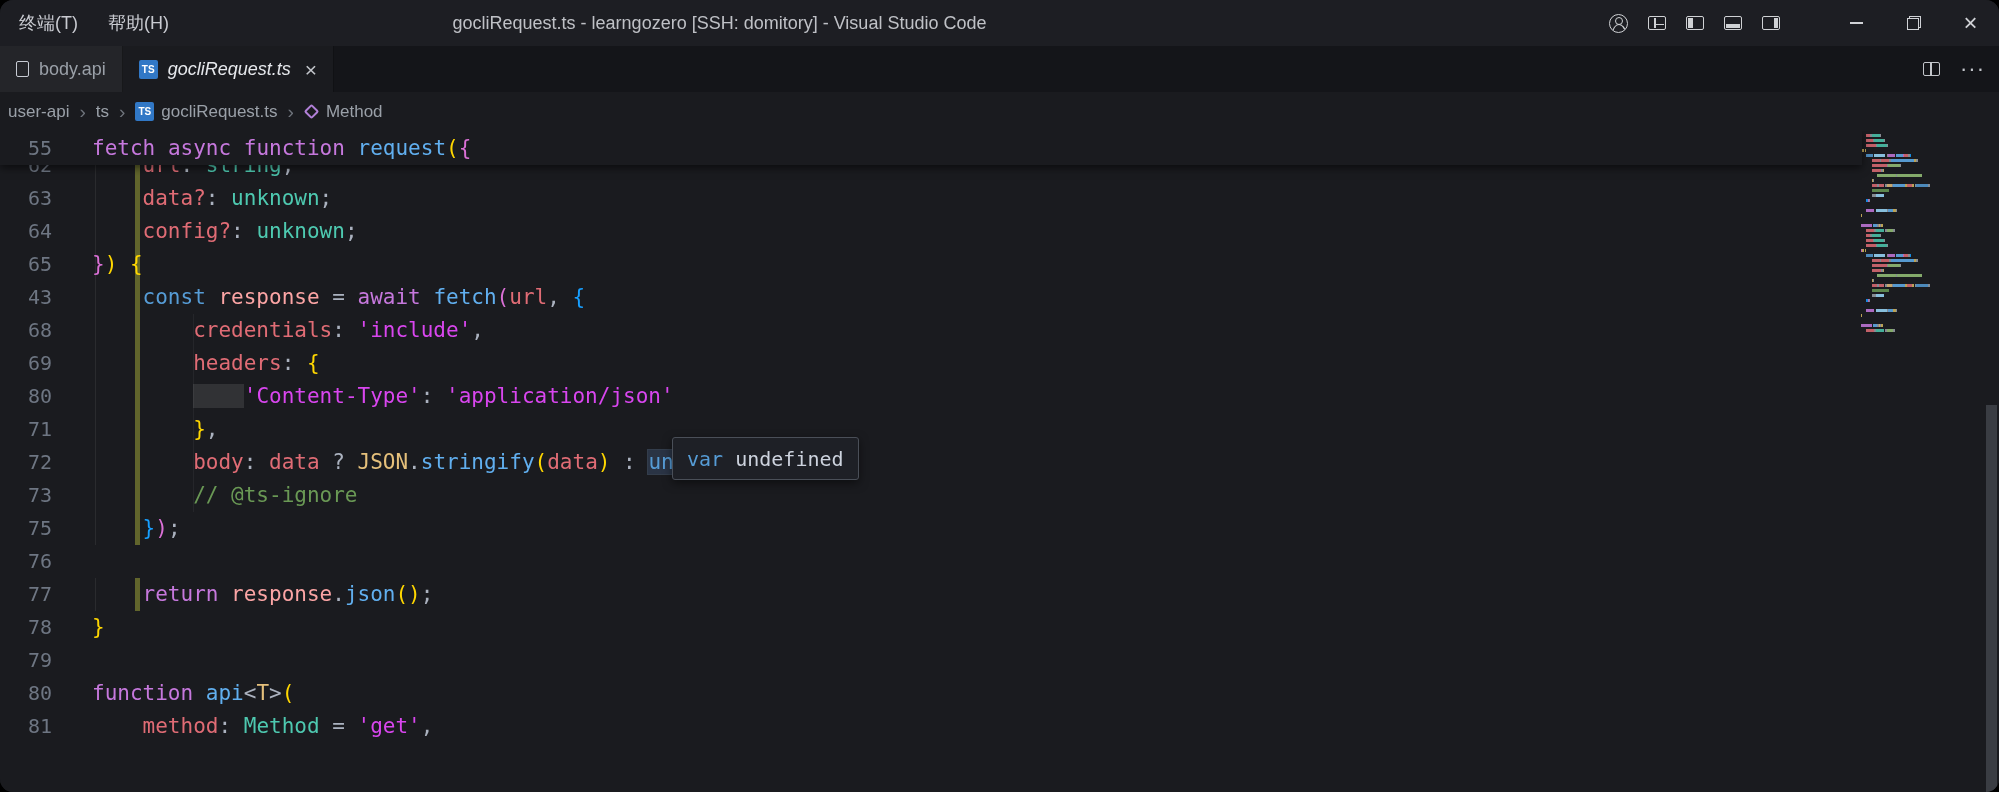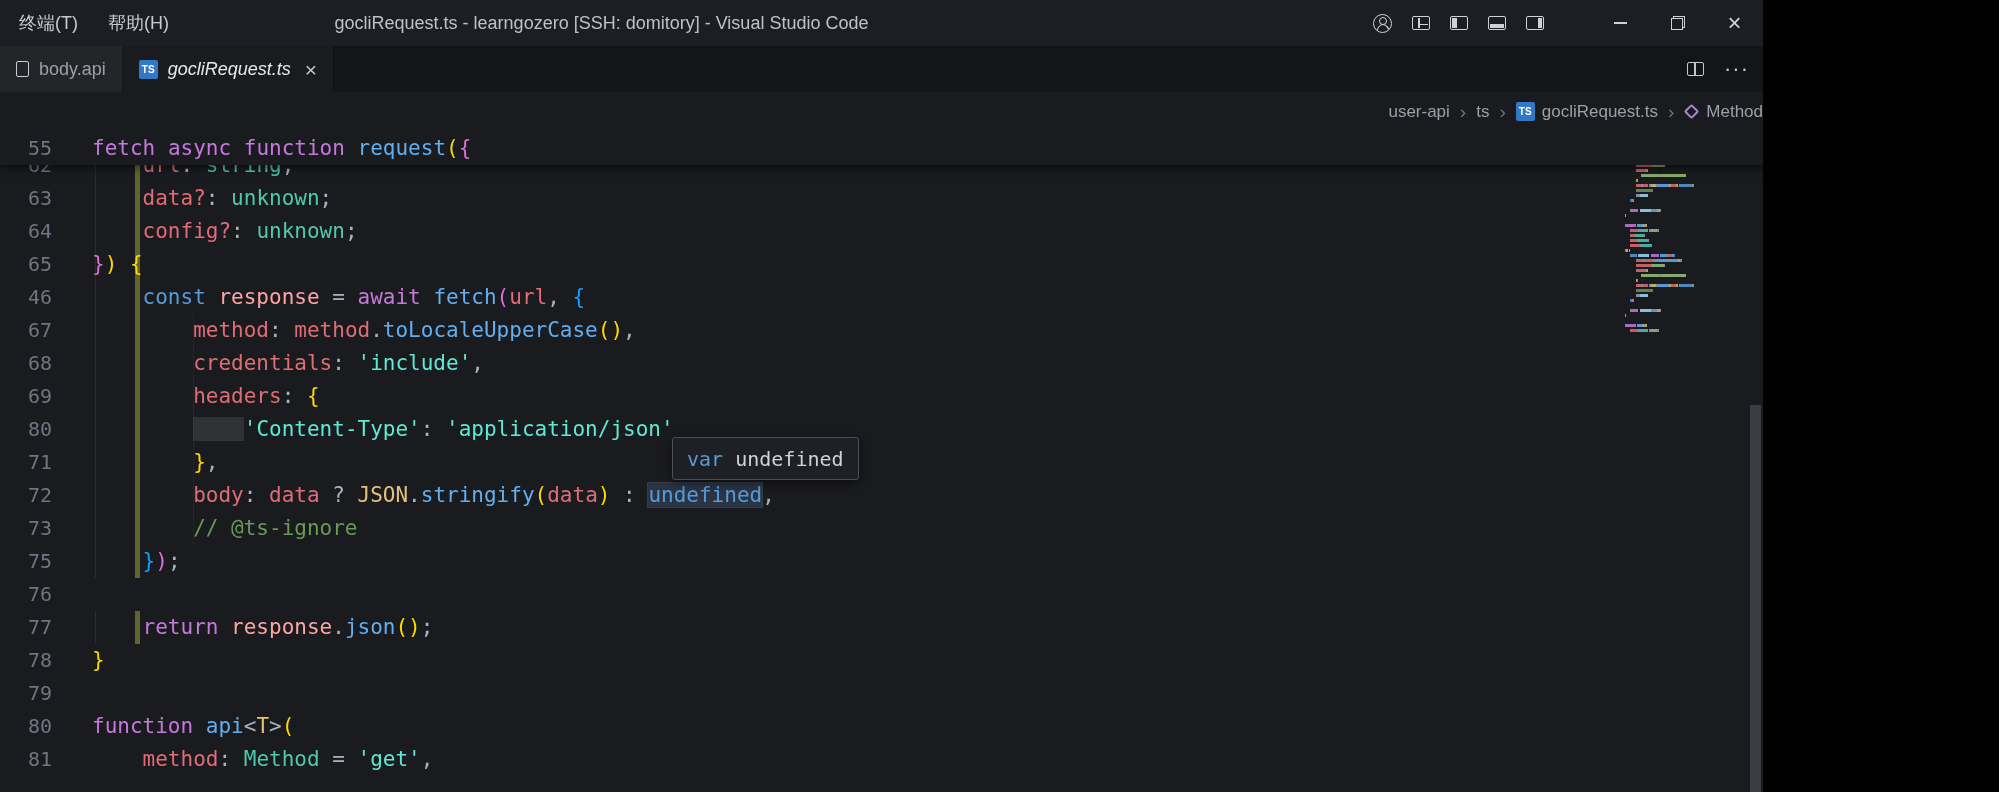--- a/index.html
+++ b/index.html
@@ -1,17 +1,17 @@
 <!DOCTYPE html>
 <html><head>
 <meta charset="utf-8">
 <style>
   * { margin:0; padding:0; box-sizing:border-box; }
   body { font-family:"Liberation Sans", sans-serif; background:#000; }
-  #window { position:relative; width:1763px; height:792px; overflow:hidden; background:#1a1b1f; }
+  #window { position:relative; width:1999px; height:792px; overflow:hidden; background:#1a1b1f;border-radius:13px; }
 
   
   .titlebar { position:absolute; top:0; left:0; right:0; height:46px; background:#1d1e23; z-index:10; }
   .menus { position:absolute; left:4px; top:0; height:46px; display:flex; align-items:center; }
   .menu-item { padding:0 15px; font-size:18px; color:#c9cbd1; height:100%; display:flex; align-items:center; }
   .window-title { position:absolute; left:0; right:560px; top:0; height:46px; display:flex; align-items:center; justify-content:center; font-size:18px; color:#bfc1c6; white-space:nowrap; }
   .titlebar-icons { position:absolute; right:219px; top:0; height:46px; display:flex; align-items:center; gap:20px; }
   .tb-ic { position:relative; display:block; }
   .ic-account { width:19px; height:19px; border:1.6px solid #cfd1d4; border-radius:50%; overflow:hidden; }
   .ic-account::before { content:""; position:absolute; top:2.5px; left:5px; width:6px; height:6px; border:1.5px solid #cfd1d4; border-radius:50%; }
@@ -38,21 +38,21 @@
   .tab-active .tab-label { font-style:italic; }
   .tab-close { font-size:21px; color:#c3c6cb; margin-left:4px; line-height:1; }
   .file-icon { position:relative; width:13px; height:16px; border:1.5px solid #c8ccd4; border-radius:2px; }
   .ts-badge { width:19px; height:19px; background:#3178c6; color:#ffffff; font-size:10px; font-weight:bold; display:flex; align-items:center; justify-content:center; border-radius:2px; }
   .tab-actions { position:absolute; right:14px; top:0; height:46px; display:flex; align-items:center; gap:20px; color:#c3c6cb; }
   .ic-split { position:relative; width:17px; height:14px; border:1.5px solid #c3c6cb; border-radius:2px; }
   .ic-split::before { content:""; position:absolute; top:0; bottom:0; left:6px; width:1.5px; background:#c3c6cb; }
   .more-glyph { font-size:22px; letter-spacing:1px; line-height:1; }
 
   
-  .breadcrumb { position:absolute; top:92px; left:0; right:0; height:39px; display:flex; align-items:center; gap:10px; padding-left:8px; font-size:17px; color:#9aa0a8; background:#1a1b1f; z-index:8;justify-content:flex-end; }
+  .breadcrumb { position:absolute; top:92px; left:0; right:0; height:39px; display:flex; align-items:center; gap:10px; padding-left:8px; font-size:17px; color:#9aa0a8; background:#1a1b1f; z-index:8; }
   .crumb-sep { color:#6f747c; font-size:19px; }
   .crumb { display:flex; align-items:center; gap:7px; }
   .method-icon { width:11px; height:11px; border:2px solid #b180d7; border-radius:2px; transform:rotate(45deg); margin:0 2px; }
 
   
   .editor { position:absolute; top:131px; left:0; right:0; bottom:0; overflow:hidden; background:#1a1b1f; }
   #code-lines { position:absolute; top:18px; left:0; }
   .code-line, .sticky-line { position:relative; display:flex; height:33px; line-height:33px; font-family:"DejaVu Sans Mono","Liberation Mono",monospace; font-size:21px; }
   .line-num { flex:none; width:92px; padding-right:40px; text-align:right; color:#6e7683; font-size:20px; }
   .line-text { flex:none; white-space:pre; color:#abb2bf; position:relative; z-index:1; }
@@ -63,21 +63,21 @@
   .sticky { position:absolute; top:0; left:0; width:1862px; height:34px; background:#1a1b1f; z-index:5; box-shadow:0 3px 8px rgba(0,0,0,0.55); }
   .sticky .sticky-line { height:34px; line-height:34px; }
 
   
   .tok-kw  { color:#c678dd; }
   .tok-kw2 { color:#569cd6; }
   .tok-fn  { color:#61afef; }
   .tok-var { color:#e06c75; }
   .tok-lvar{ color:#fca5a5; }
   .tok-type{ color:#4ec9b0; }
-  .tok-str { color:#5eead4; }
+  .tok-str { color:#d946ef; }
   .tok-cmt { color:#6a9955; }
   .tok-pun { color:#abb2bf; }
   .tok-cls { color:#e5c07b; }
   .tok-b1  { color:#ffd700; }
   .tok-b2  { color:#da70d6; }
   .tok-b3  { color:#179fff; }
   .tok-txt { color:#cdd3de; }
   .tok-hl  { color:#569cd6; background:rgba(86,120,170,0.28); box-shadow:0 0 0 1px rgba(120,150,190,0.28); }
   .tok-wsbox { background:rgba(255,255,255,0.10); }
 
@@ -176,29 +176,22 @@
         </div>
         <div class="code-line">
           <div class="olive-bar"></div>
           <div class="guide0"></div>
           <div class="line-num">65</div>
           <div class="line-text"><span class="tok-b2">}</span><span class="tok-b1">)</span><span class="tok-pun"> </span><span class="tok-b1">{</span></div>
         </div>
         <div class="code-line">
           <div class="olive-bar"></div>
           <div class="guide0"></div>
-          <div class="line-num">46</div>
+          <div class="line-num">43</div>
           <div class="line-text"><span class="tok-kw2">    const</span><span class="tok-lvar"> response</span><span class="tok-pun"> = </span><span class="tok-kw">await</span><span class="tok-fn"> fetch</span><span class="tok-b2">(</span><span class="tok-var">url</span><span class="tok-pun">, </span><span class="tok-b3">{</span></div>
-        </div>
-        <div class="code-line">
-          <div class="olive-bar"></div>
-          <div class="guide0"></div>
-          <div class="guide8"></div>
-          <div class="line-num">67</div>
-          <div class="line-text"><span class="tok-var">        method</span><span class="tok-pun">: </span><span class="tok-var">method</span><span class="tok-pun">.</span><span class="tok-fn">toLocaleUpperCase</span><span class="tok-b1">()</span><span class="tok-pun">,</span></div>
         </div>
         <div class="code-line">
           <div class="olive-bar"></div>
           <div class="guide0"></div>
           <div class="guide8"></div>
           <div class="line-num">68</div>
           <div class="line-text"><span class="tok-var">        credentials</span><span class="tok-pun">: </span><span class="tok-str">'include'</span><span class="tok-pun">,</span></div>
         </div>
         <div class="code-line">
           <div class="olive-bar"></div>

